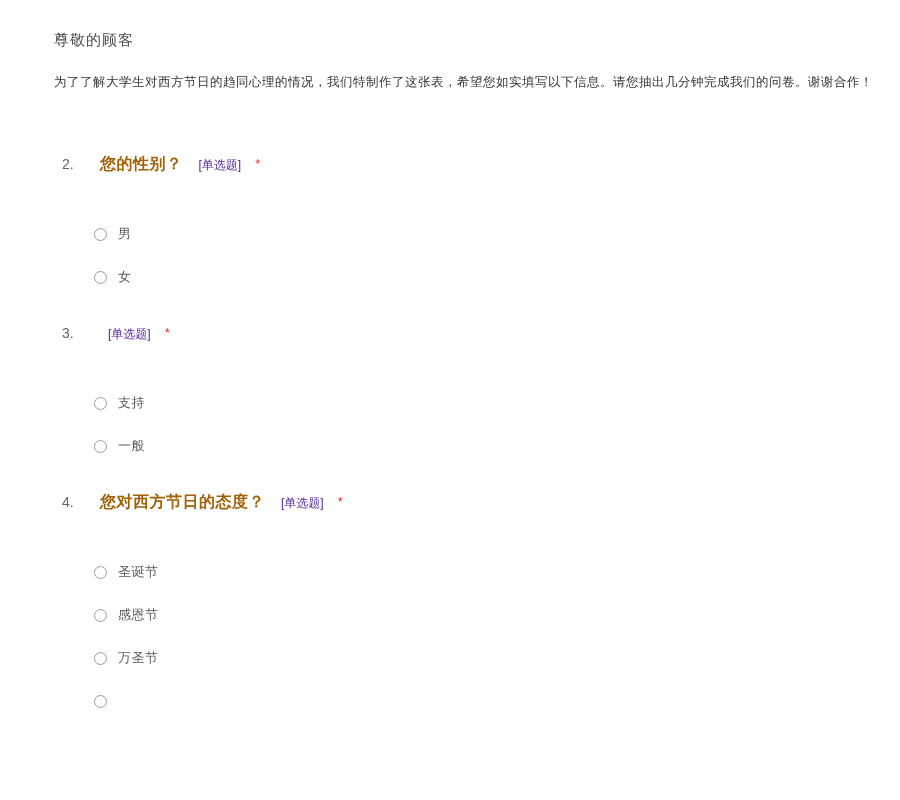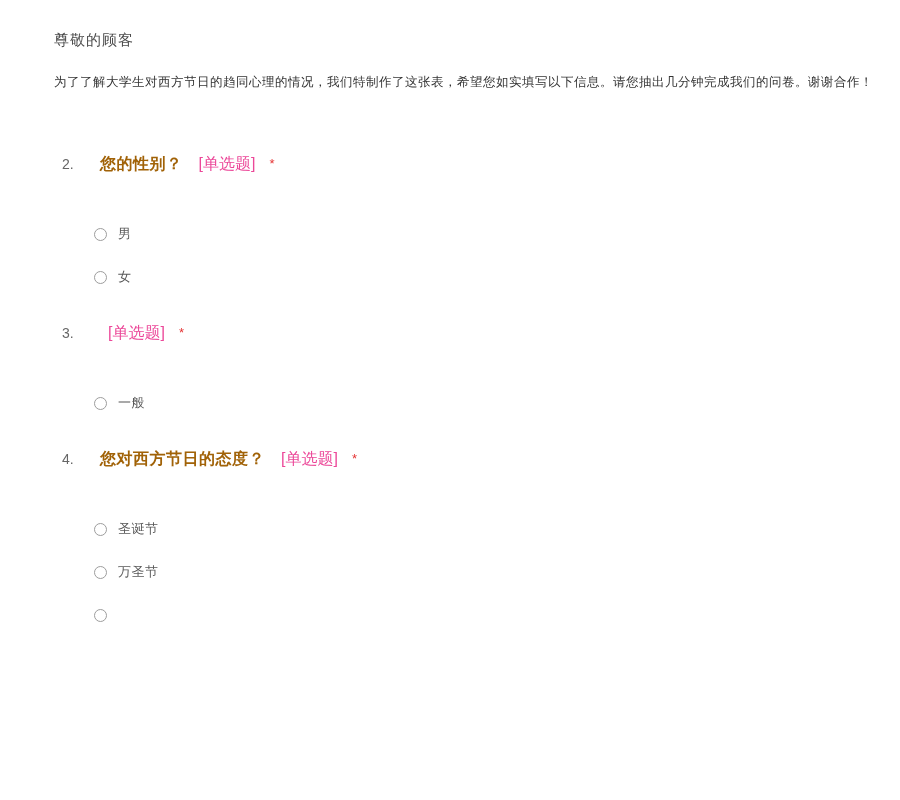--- a/index.html
+++ b/index.html
@@ -43,22 +43,22 @@
     flex: 0 0 30px;
   }
   .q-title {
     font-size: 16px;
     font-weight: bold;
     color: #a16207;
     letter-spacing: 0.5px;
   }
   .q-type {
     margin-left: 12px;
-    font-size: 16px;
-    color: #ec4899;
+    font-size: 12px;
+    color: #4c1d95;
   }
   .q-required {
     margin-left: 10px;
     font-size: 13px;
     color: #e53333;
     position: relative;
     top: -1px;
   }
   .q-options {
     margin-top: 47px;
@@ -116,39 +116,47 @@
 
   <div class="question">
     <div class="q-head">
       <span class="q-num">3.</span>
       <span class="q-type">[单选题]</span>
       <span class="q-required">*</span>
     </div>
     <div class="q-options">
       <div class="option">
         <span class="radio"></span>
+        <span class="option-label">支持</span>
+      </div>
+      <div class="option">
+        <span class="radio"></span>
         <span class="option-label">一般</span>
       </div>
     </div>
   </div>
 
   <div class="question">
     <div class="q-head">
       <span class="q-num">4.</span>
       <span class="q-title">您对西方节日的态度？</span>
       <span class="q-type">[单选题]</span>
       <span class="q-required">*</span>
     </div>
     <div class="q-options">
       <div class="option">
         <span class="radio"></span>
         <span class="option-label">圣诞节</span>
       </div>
       <div class="option">
         <span class="radio"></span>
+        <span class="option-label">感恩节</span>
+      </div>
+      <div class="option">
+        <span class="radio"></span>
         <span class="option-label">万圣节</span>
       </div>
       <div class="option">
         <span class="radio"></span>
       </div>
     </div>
   </div>
 
 </div>
 

